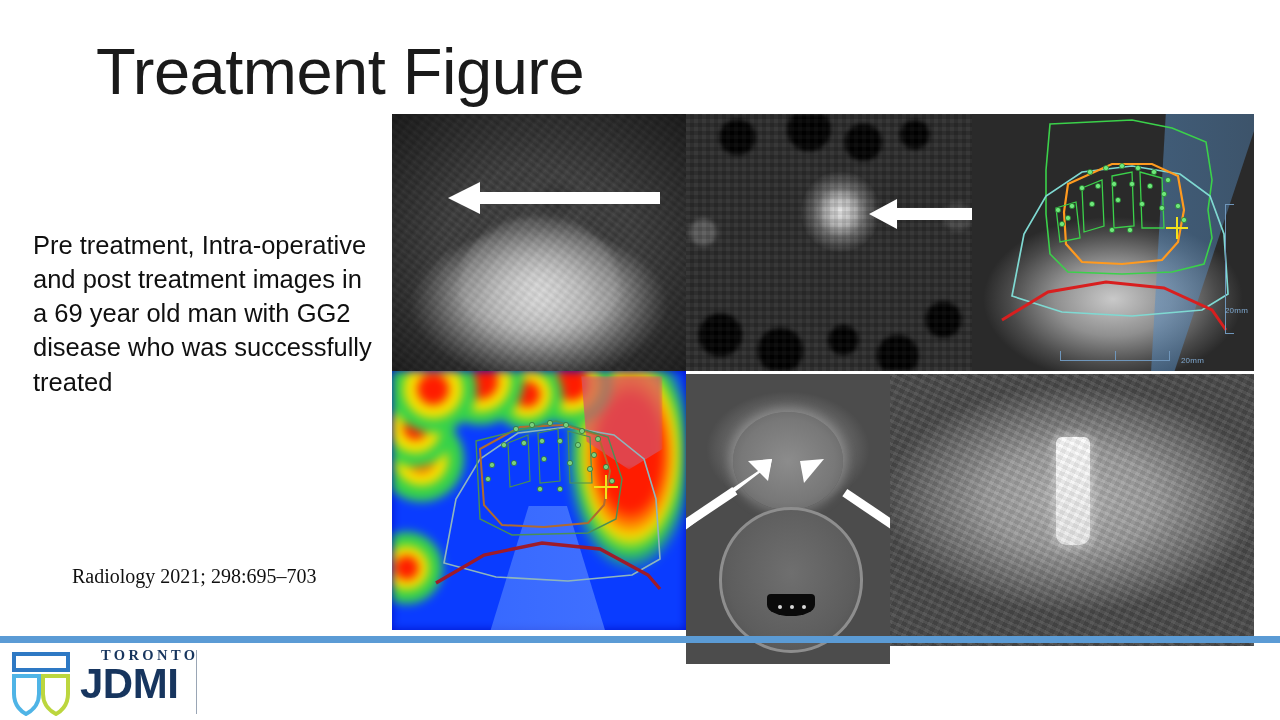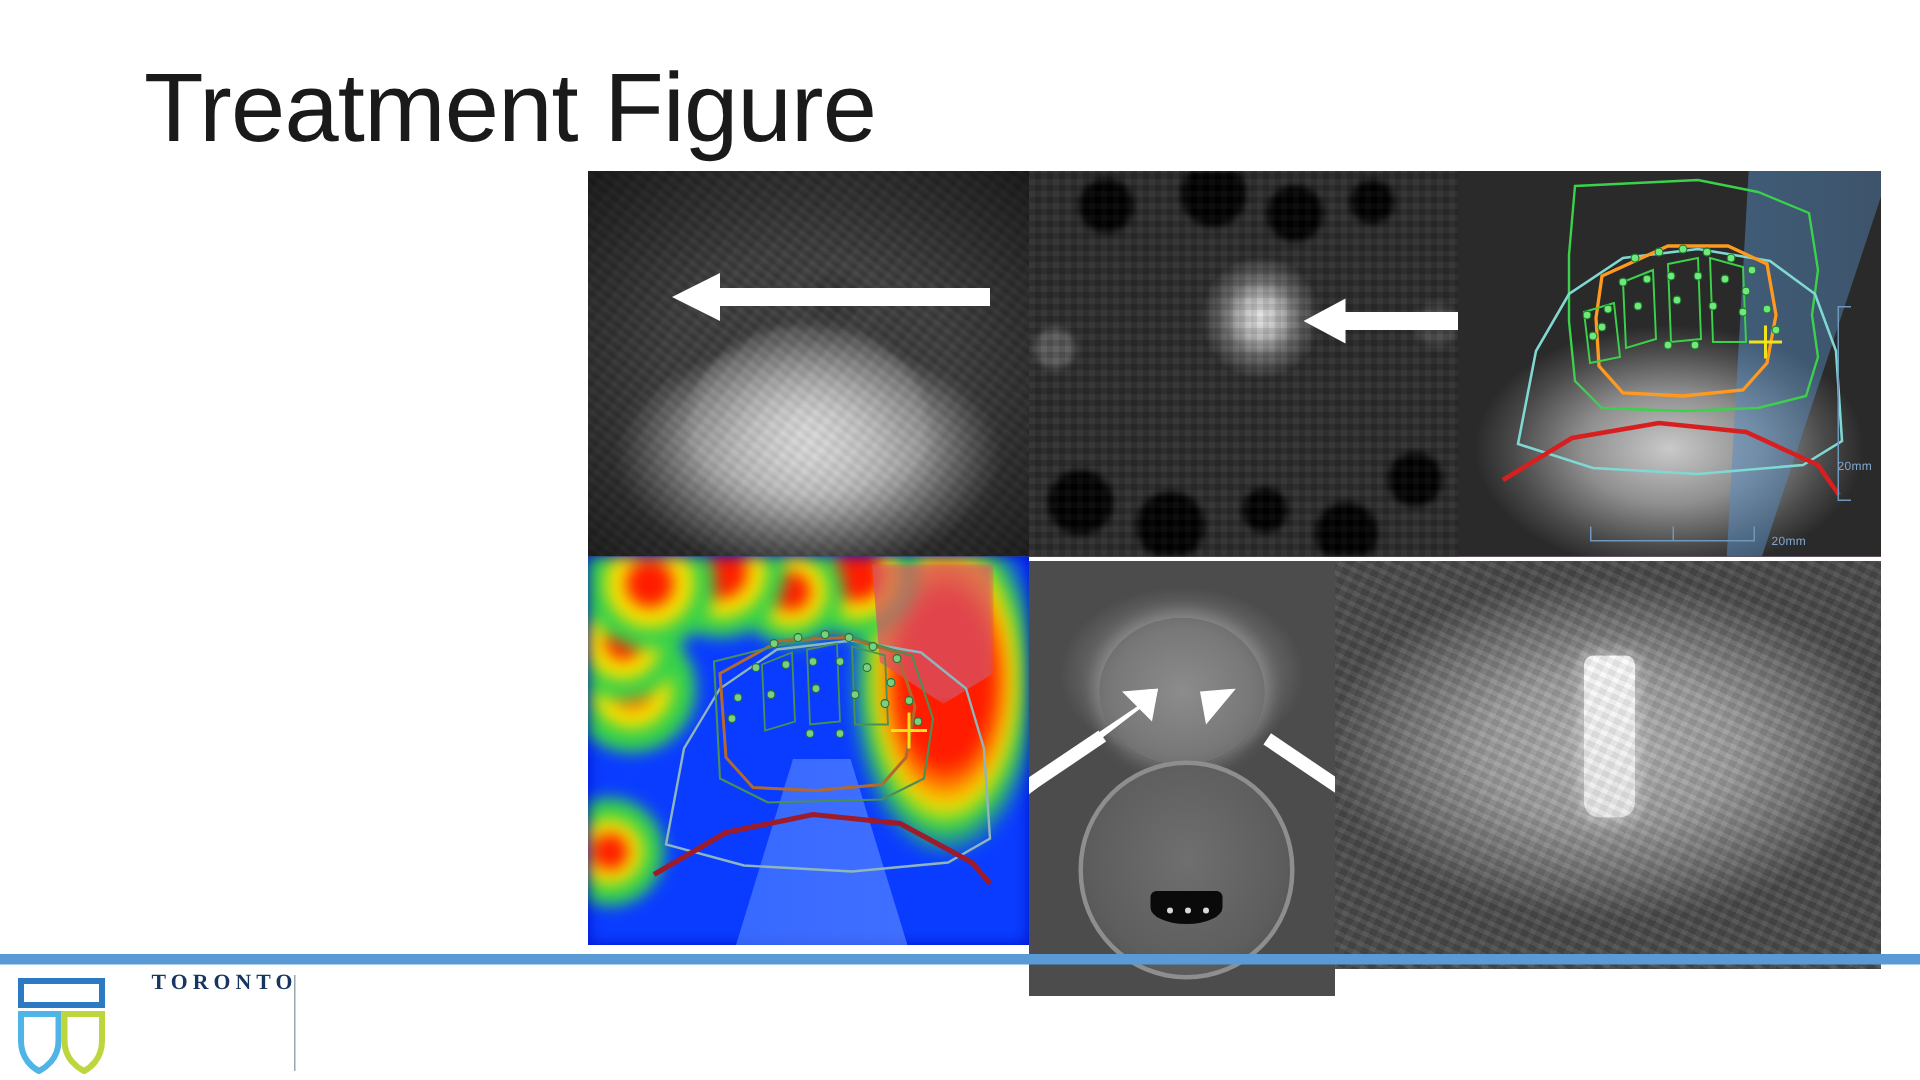--- a/index.html
+++ b/index.html
@@ -233,21 +233,23 @@
   
   .arrow{position:absolute;}
 </style>
 </head>
 <body>
 
 <div class="slide">
 
   <div id="page-title">Treatment Figure</div>
 
-
+  <div id="body-text">Pre treatment, Intra-operative and post treatment images in a 69 year old man with GG2 disease who was successfully treated</div>
+
+  <div id="citation">Radiology  2021; 298:695–703</div>
 
   <div class="panel" id="panel-t2">
     <div class="bg"></div>
     <div class="gland"></div>
     <div class="lesion"></div>
     <div class="noise"></div>
     <div class="vign"></div>
     <svg class="arrow" style="left:52px;top:62px;width:220px;height:44px;" viewBox="0 0 220 44">
       <path d="M4 22 L36 6 L36 16 L216 16 L216 28 L36 28 L36 38 Z" fill="#ffffff"></path>
     </svg>
@@ -407,17 +409,18 @@
   <div id="footer-bar"></div>
 
   <div id="logo-block">
     <svg class="shield" viewBox="0 0 62 66">
       <path d="M4 4 H58 V20 H4 Z" fill="none" stroke="#2e79c4" stroke-width="4"></path>
       <path d="M4 26 H29 V44 C29 56 20 62 16 64 C12 62 4 56 4 44 Z" fill="none" stroke="#4fb4e6" stroke-width="4"></path>
       <path d="M33 26 H58 V44 C58 56 50 62 46 64 C42 62 33 56 33 44 Z" fill="none" stroke="#bcd63e" stroke-width="4"></path>
     </svg>
     <div class="logo-text">
       <div class="logo-toronto">TORONTO</div>
+      <div class="logo-jdmi">JDMI</div>
     </div>
     <div id="logo-divider"></div>
   </div>
 
 </div>
 
 </body></html>

